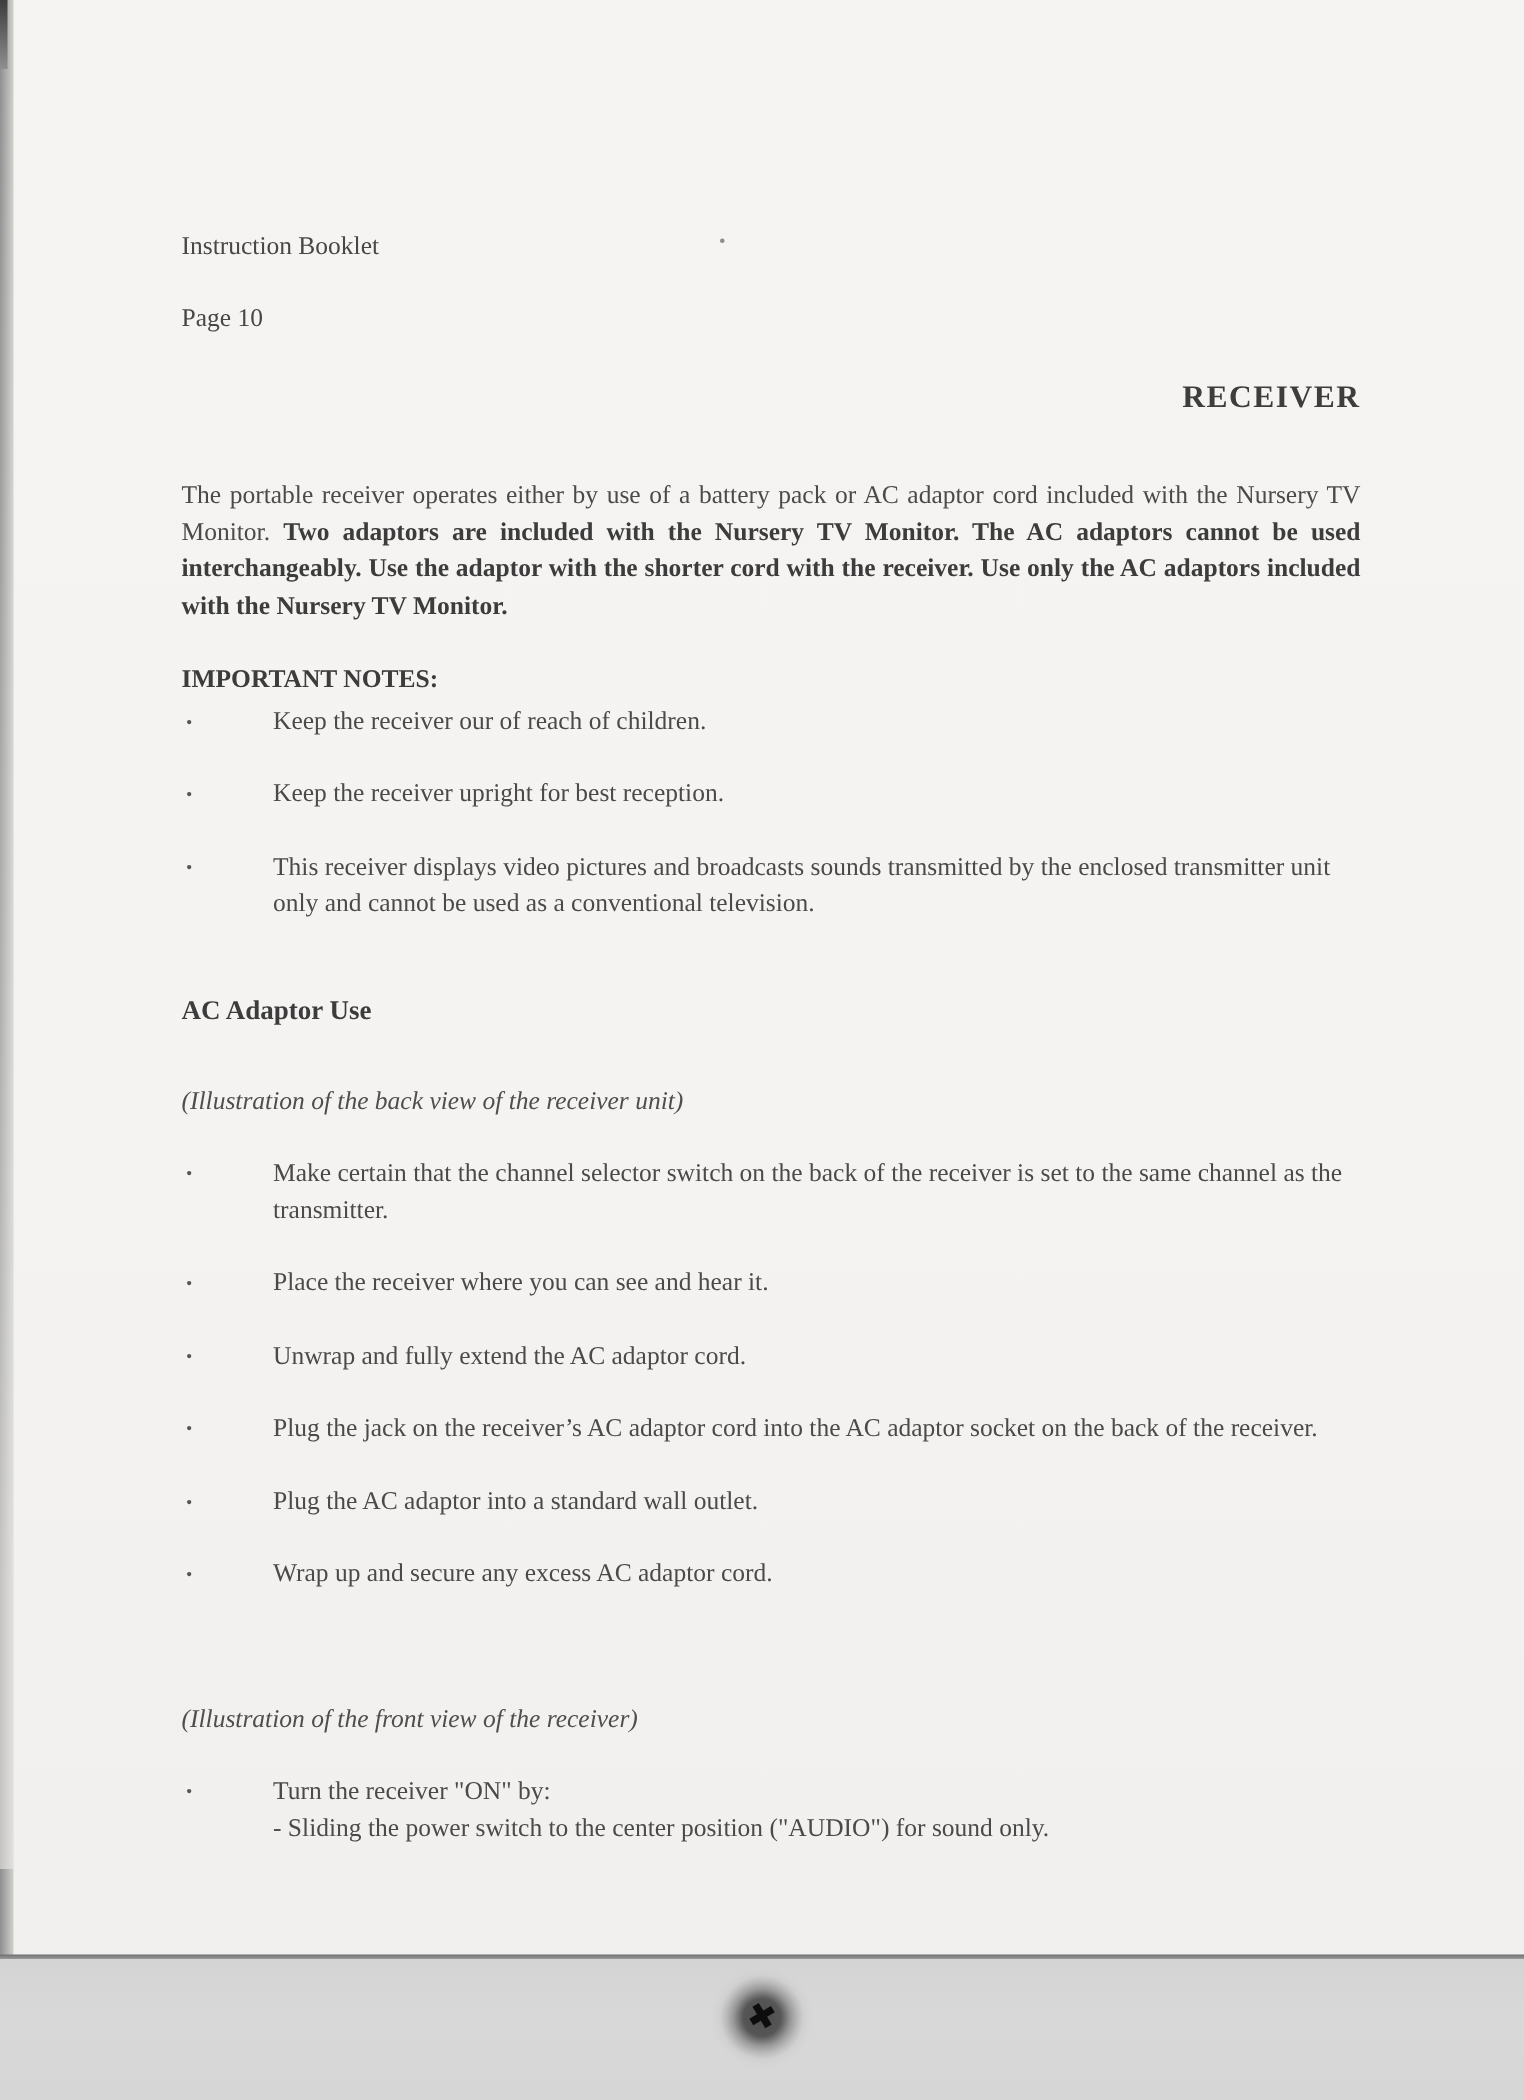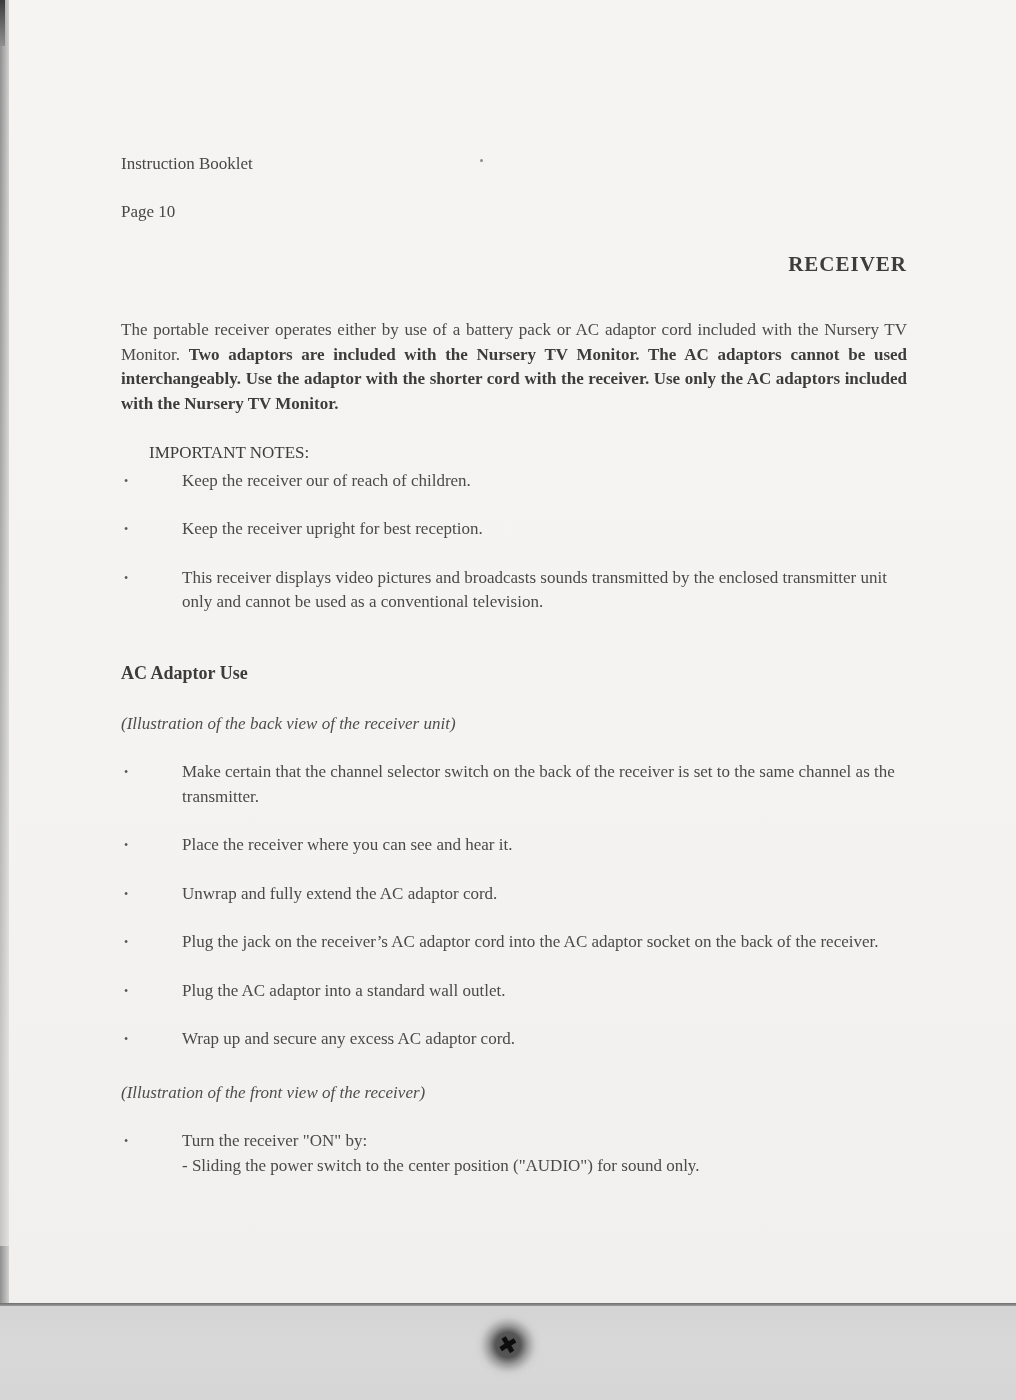--- a/index.html
+++ b/index.html
@@ -35,37 +35,37 @@
 
   .doc-title {
     margin:27px 0 0 0; text-align:right;
     font-size:21px; line-height:27px; font-weight:bold;
     letter-spacing:1px; color:#3d3d3d;
   }
 
   .intro { margin-top:40px; text-align:justify; }
   .intro .b { font-weight:bold; color:#3c3c3c; }
 
-  .sec-heading { font-weight:normal; color:#3c3c3c; margin-top:25px;margin-left:28px; }
+  .sec-heading { font-weight:bold; color:#3c3c3c; margin-top:25px; }
 
   ul.bullets { list-style:none; margin:0; padding:0; }
   li.bullet-item { display:flex; margin-top:24px; }
   li.bullet-item.first { margin-top:3px; }
   .bullet-glyph {
     flex:0 0 61px; width:61px; font-size:12px; line-height:24.5px;
     color:#565656; padding-left:3px; box-sizing:border-box;
   }
   .bullet-text { flex:1; }
 
   .ac-heading {
     font-size:18px; line-height:26px; font-weight:bold;
     color:#3c3c3c; margin-top:45px;
   }
-  .caption { font-style:italic; margin-top:26px; color:#4e4e4e; }
-  .caption.front { margin-top:29px; }
+  .caption { font-style:italic; margin-top:36px; color:#4e4e4e; }
+  .caption.front { margin-top:72px; }
   li.step-first { margin-top:24px; }
 
   .power-lines div { min-height:24.5px; }
 
   
   .artifact-dot {
     position:absolute; left:480px; top:159px; width:3px; height:3px;
     border-radius:50%; background:#8d8d8d;
   }
 

